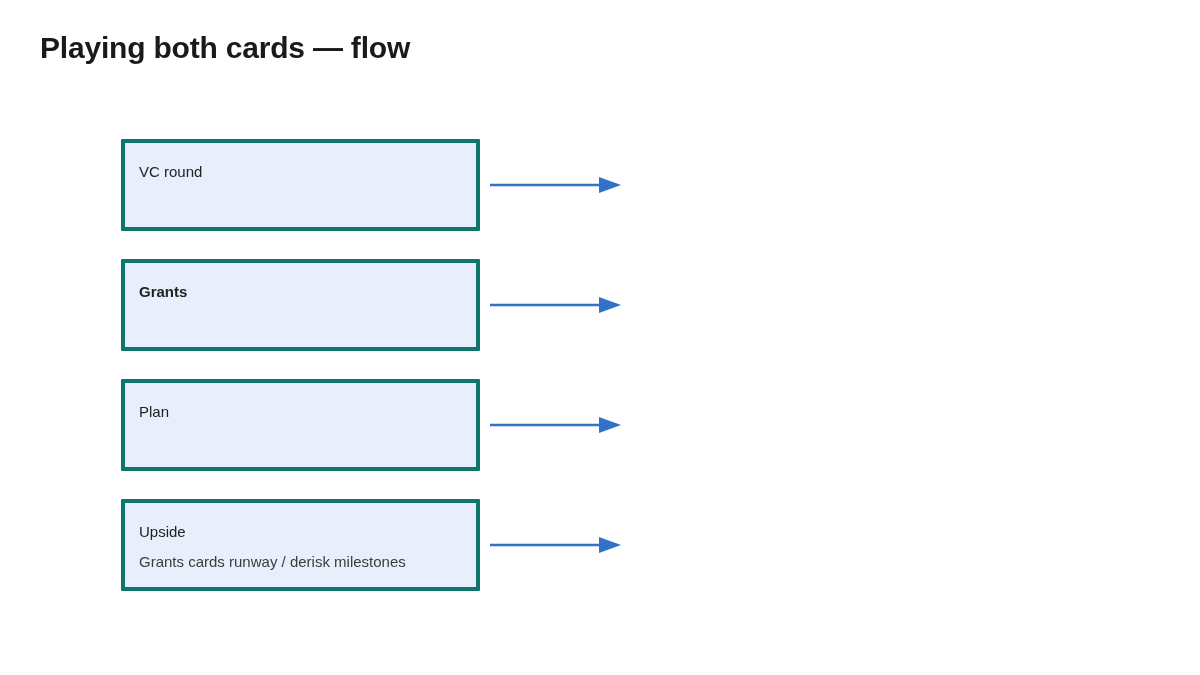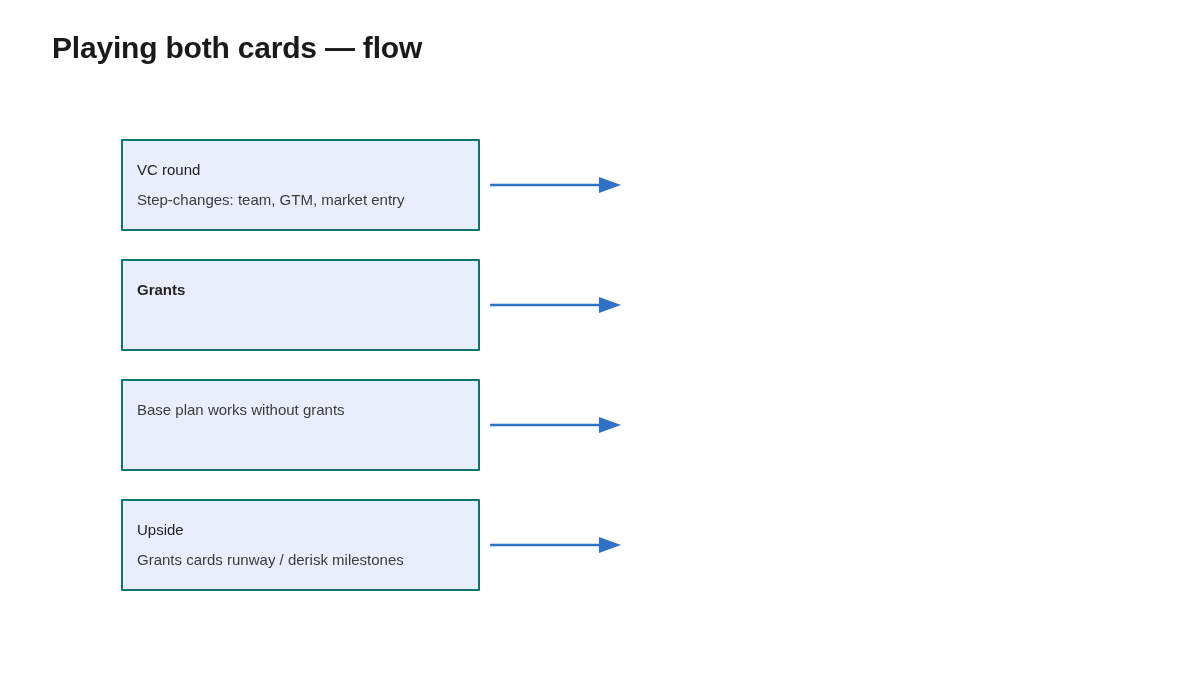--- a/index.html
+++ b/index.html
@@ -11,21 +11,21 @@
     height: 675px;
     background: #ffffff;
     font-family: "Liberation Sans", sans-serif;
     overflow: hidden;
     position: relative;
   }
 
   
   #page-title {
     position: absolute;
-    left: 52px;
+    left: 40px;
     top: 28px;
     font-size: 30px;
     font-weight: bold;
     color: #1a1a1a;
     letter-spacing: -0.2px;
     white-space: nowrap;
     line-height: 40px;
   }
 
   
@@ -38,21 +38,21 @@
   }
 
   
   .flow-node {
     position: absolute;
     left: 121px;
     width: 359px;
     height: 92px;
     box-sizing: border-box;
     background: #e8eefb;
-    border: 2px solid #0f766e;
+    border: 4px solid #0f766e;
     border-radius: 1px;
   }
   .flow-node .node-text-wrap {
     position: absolute;
     left: 14px;
     top: 14px;
     width: 520px;      
     white-space: nowrap;
   }
   .node-title {
@@ -86,33 +86,32 @@
 </head>
 <body>
 
 <div id="page-title">Playing both cards — flow</div>
 
 <div id="flow-canvas">
 
   <div class="flow-node n0">
     <div class="node-text-wrap">
       <div class="node-title">VC round</div>
-      <div class="node-desc">Step-changes: team, GTM, market entry</div>
     </div>
   </div>
 
   <div class="flow-node n1">
     <div class="node-text-wrap">
       <div class="node-title">Grants</div>
     </div>
   </div>
 
   <div class="flow-node n2">
     <div class="node-text-wrap">
-      <div class="node-desc">Base plan works without grants</div>
+      <div class="node-title">Plan</div>
     </div>
   </div>
 
   <div class="flow-node n3">
     <div class="node-text-wrap">
       <div class="node-title">Upside</div>
       <div class="node-desc">Grants cards runway / derisk milestones</div>
     </div>
   </div>
 

